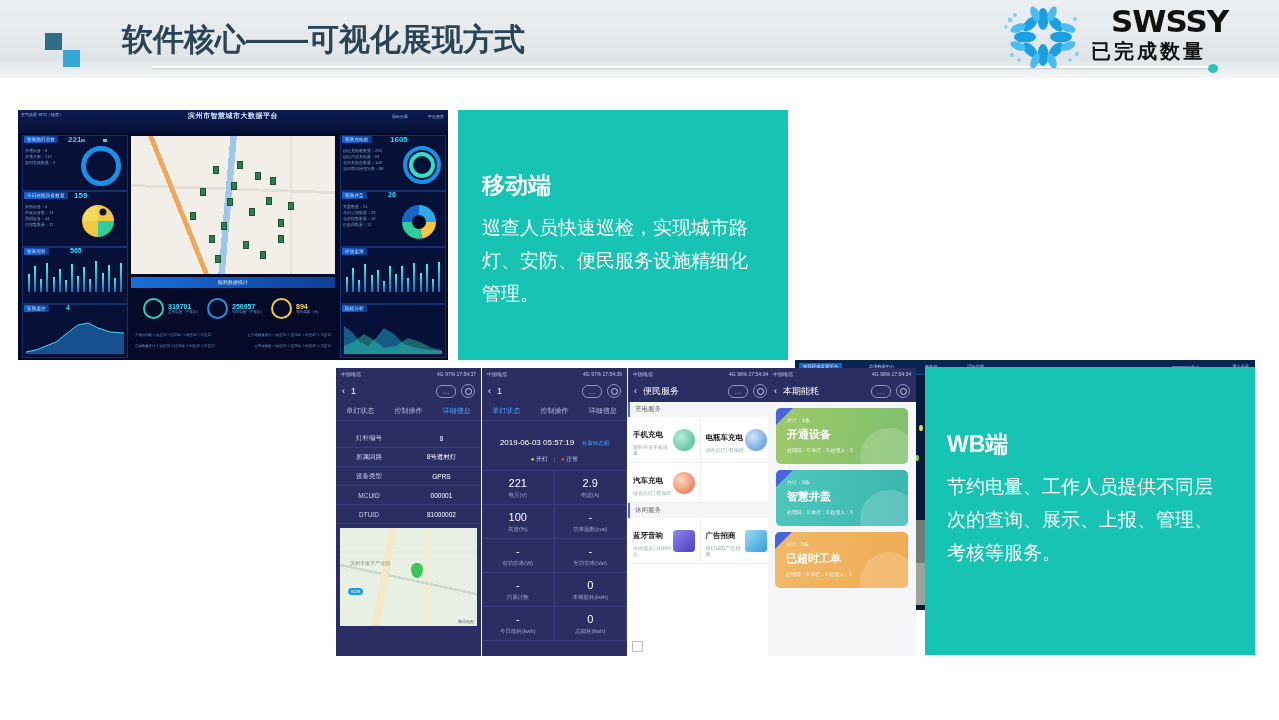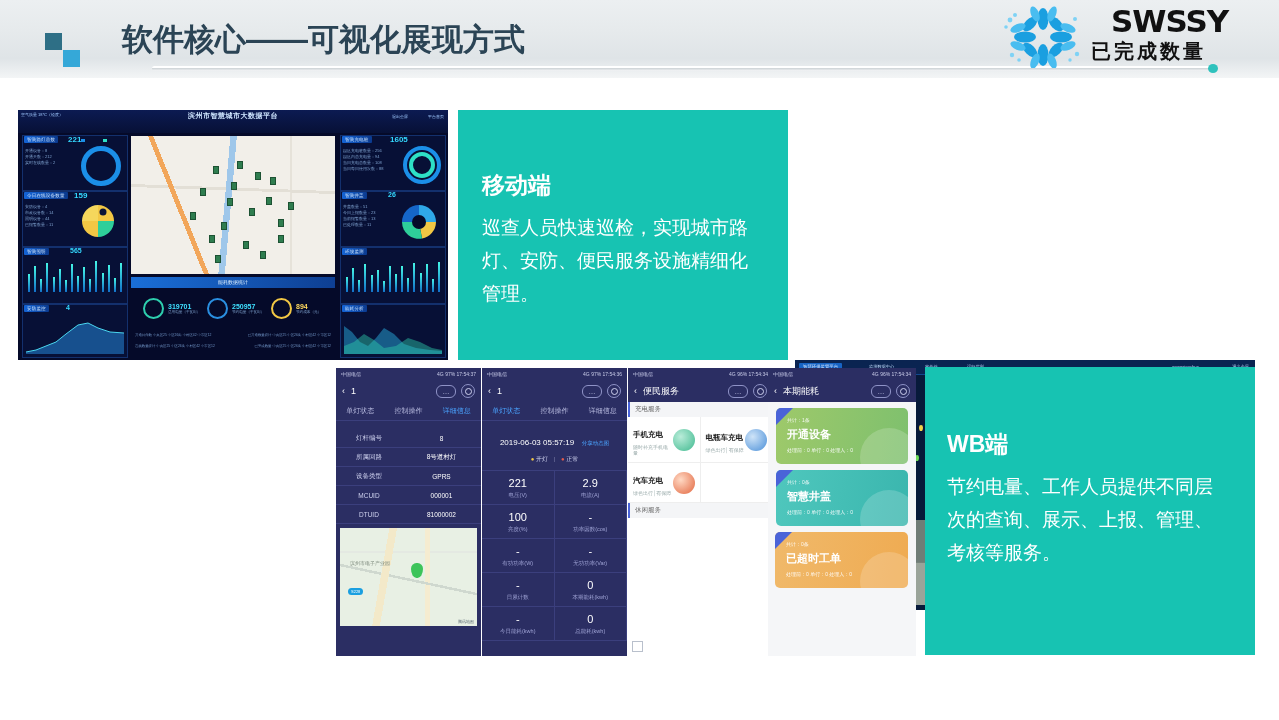--- a/index.html
+++ b/index.html
@@ -677,20 +677,32 @@
         <span class="svc-ic" style="background:radial-gradient(circle at 35% 35%,#cfe4f8,#4a8fd8);"></span>
       </div>
       <div class="svc-cell">
         <span><span class="svc-t">汽车充电</span>
         <span class="svc-s" style="display:block;">绿色出行│有保障</span></span>
         <span class="svc-ic" style="background:radial-gradient(circle at 35% 35%,#ffd9c4,#e2663f);"></span>
       </div>
       <div class="svc-cell" style="border-right:none;"></div>
     </div>
     <div class="svc-sec">休闲服务</div>
+    <div style="display:flex;flex-wrap:wrap;">
+      <div class="svc-cell">
+        <span><span class="svc-t">蓝牙音响</span>
+        <span class="svc-s" style="display:block;">休闲漫步│休闲时光</span></span>
+        <span class="svc-ic" style="border-radius:4px;background:linear-gradient(135deg,#8f86f0,#4a3fc4);"></span>
+      </div>
+      <div class="svc-cell">
+        <span><span class="svc-t">广告招商</span>
+        <span class="svc-s" style="display:block;">路灯LED广告招商</span></span>
+        <span class="svc-ic" style="border-radius:3px;background:linear-gradient(135deg,#9fd9f5,#2f9fd8);"></span>
+      </div>
+    </div>
     <div style="position:absolute;left:4px;bottom:4px;width:9px;height:9px;border:1px solid #b9c0cc;"></div>
   </div>
 
   <div class="phone" style="left:768px;top:368px;width:148px;height:288px;background:#f5f6f8;">
     <div class="ph-status">
       <span>中国电信</span>
       <span>4G  96%  17:54:34</span>
     </div>
     <div class="ph-nav">
       <span>‹</span>

